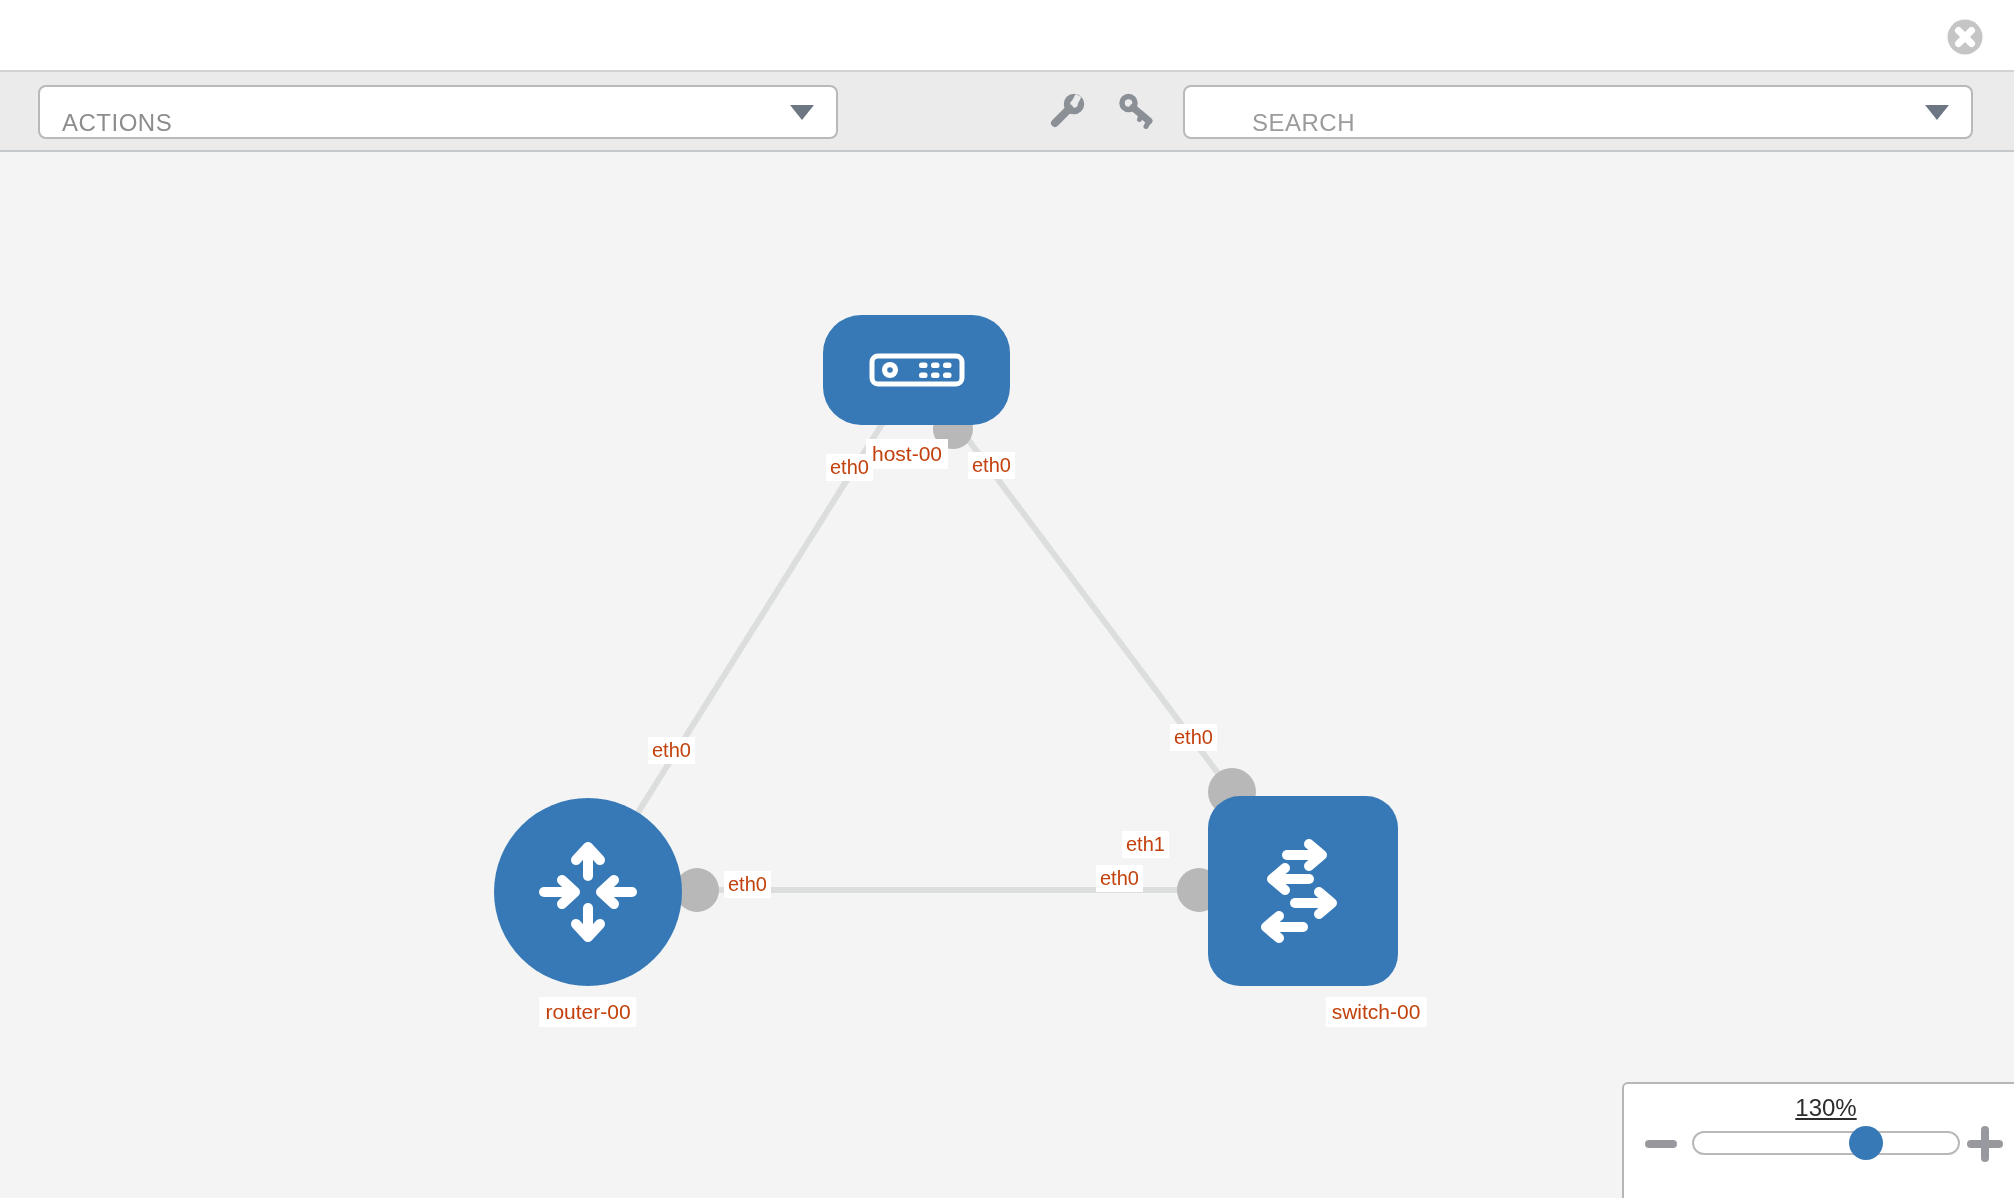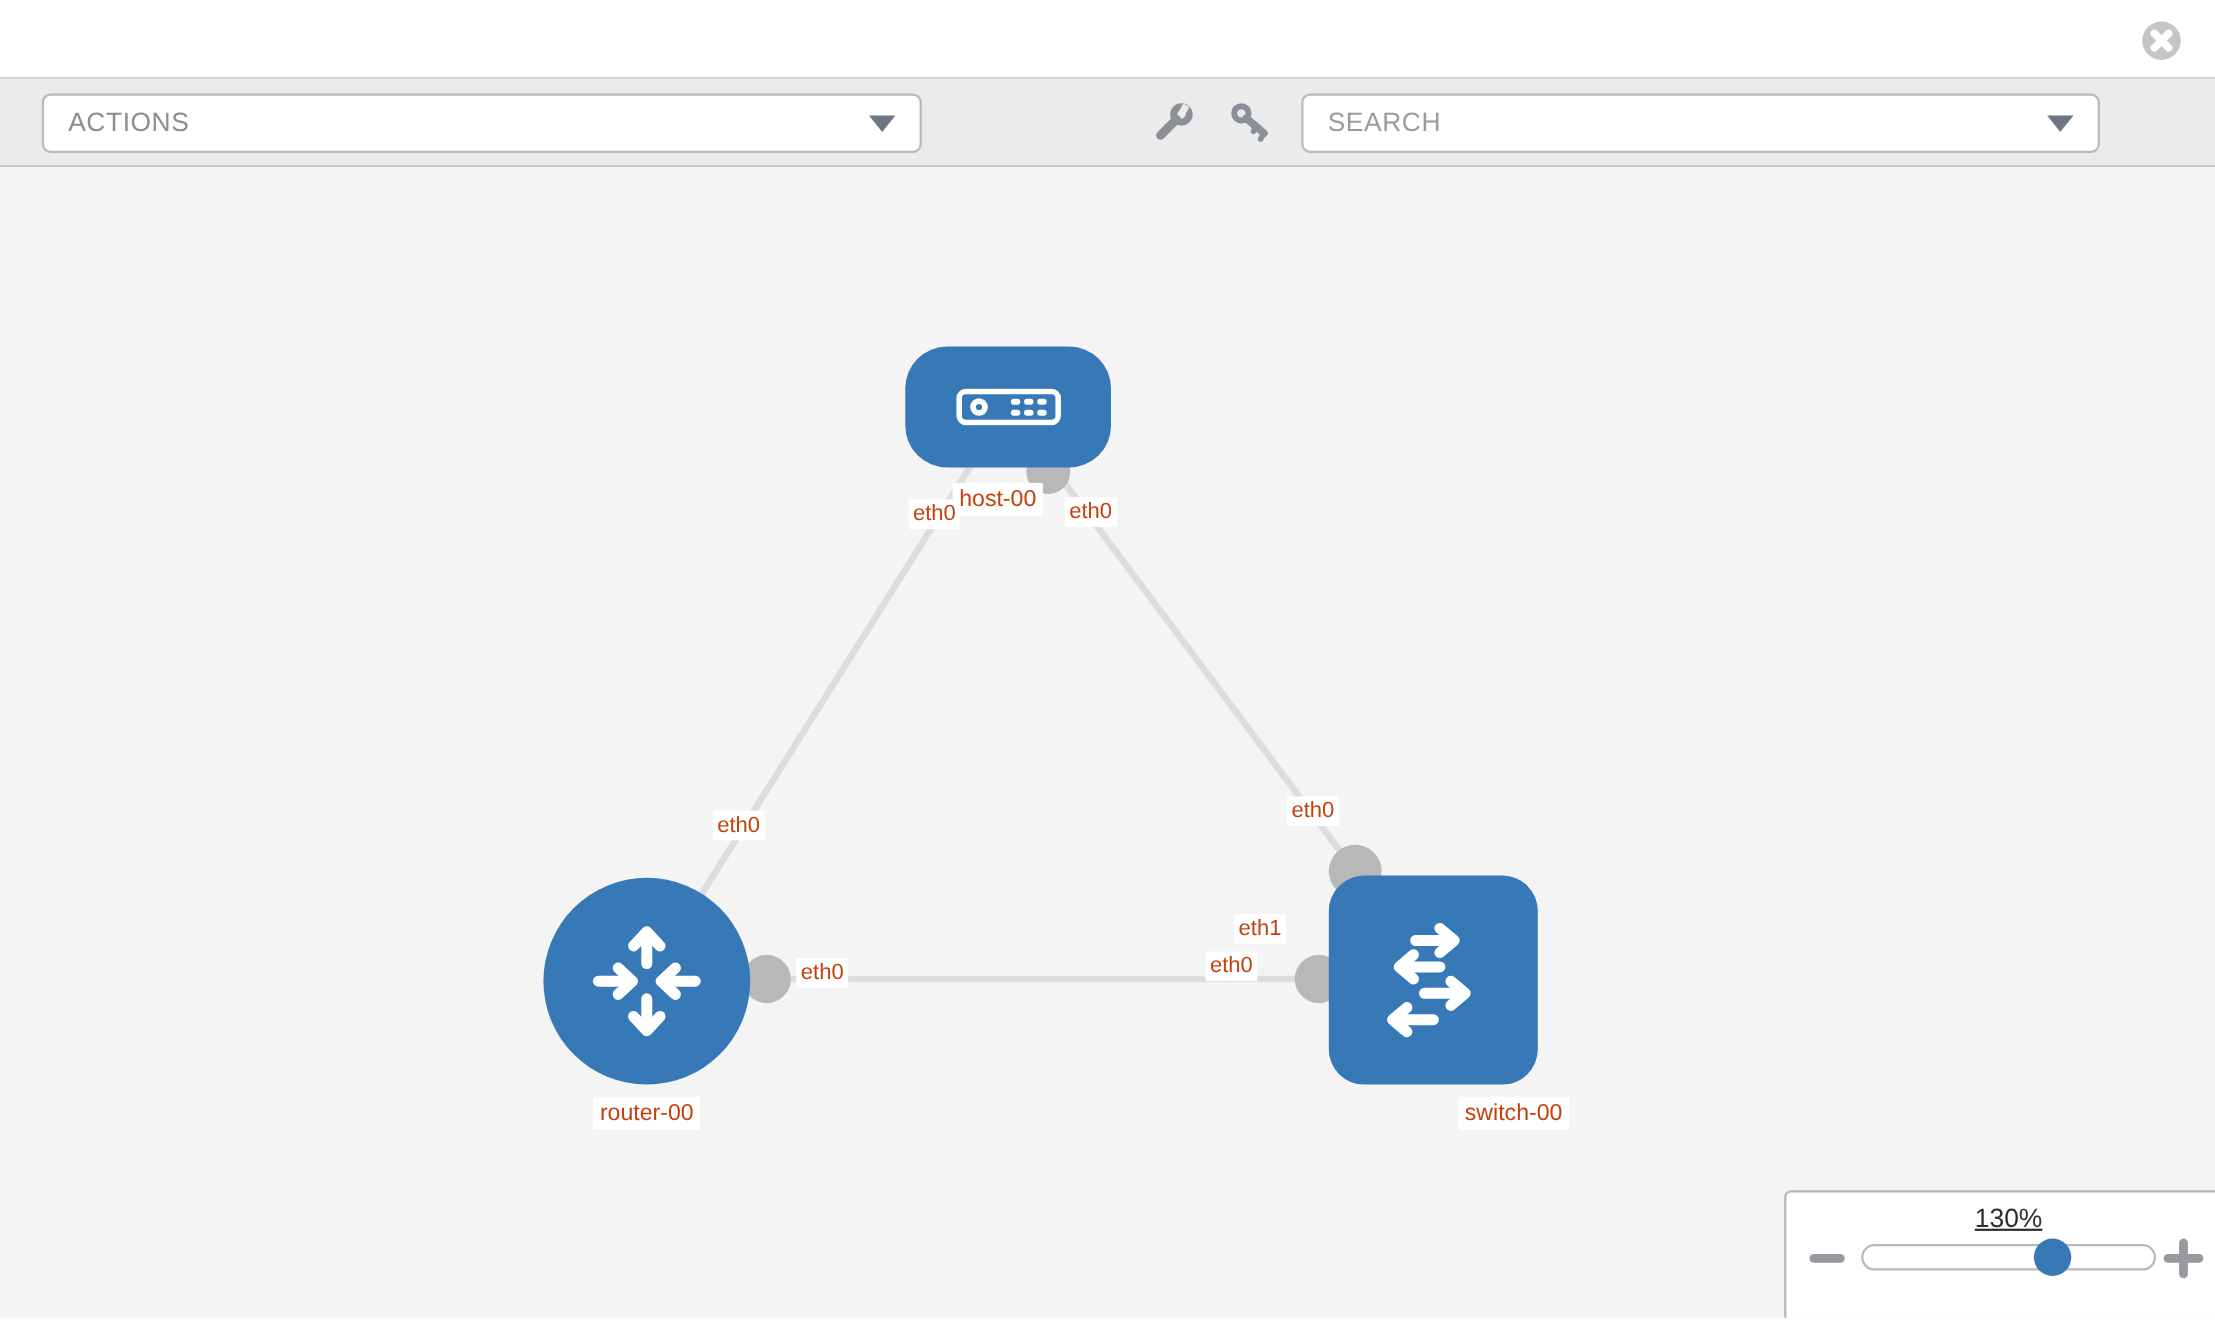--- a/index.html
+++ b/index.html
@@ -26,24 +26,24 @@
   }
 
   
   .toolbar {
     position:relative; height:80px; background:#ebebeb;
     border-bottom:2px solid #c6c9cb;
   }
   .select {
     position:absolute; top:13px; height:54px; background:#fff;
     border:2px solid #b9b9b9; border-radius:8px;
-    display:flex; align-items:center; cursor:pointer;
+    display:flex; align-items:flex-end; cursor:pointer;
   }
   .select-actions { left:38px;  width:800px; }
-  .select-search  { left:1183px; width:726px; }
+  .select-search  { left:1183px; width:790px;padding-left:45px; }
   .select .lbl { font-size:24px; color:#8d8d8d; padding-left:22px; letter-spacing:.5px; }
   .select-search .lbl { color:#9b9b9b; }
   .caret {
     position:absolute; right:22px; top:50%; margin-top:-7px;
     width:0; height:0;
     border-left:12px solid transparent; border-right:12px solid transparent;
     border-top:15px solid #6d7784;
   }
   .icon-btn {
     position:absolute; top:20px; width:40px; height:40px;

